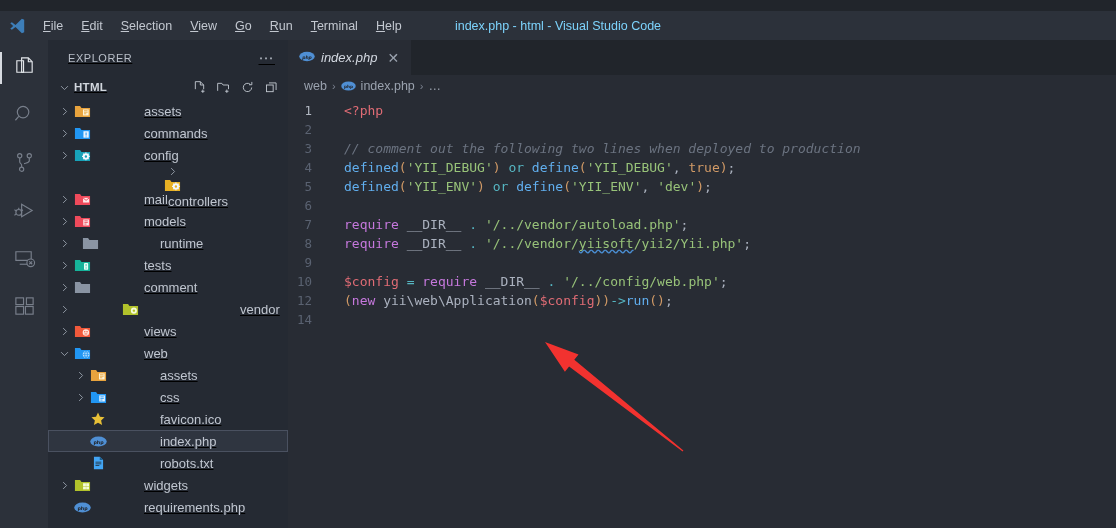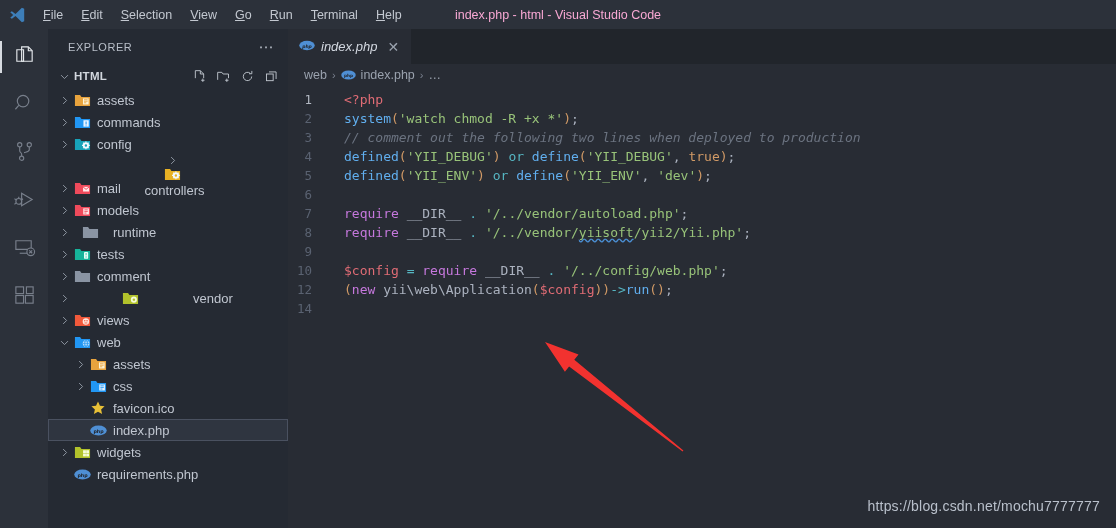--- a/index.html
+++ b/index.html
@@ -7,31 +7,31 @@
     width: 1116px; height: 528px;
     background: #21252b;
     font-family: "Liberation Sans", sans-serif;
     overflow: hidden;
   }
   #app { position: relative; width: 1116px; height: 528px; display: flex; flex-direction: column; }
 
   
   .titlebar {
     height: 29px; background: #2c313a; display: flex; align-items: center;
-    position: relative; flex: none;
+    position: relative; flex: none; margin-top: 11px;
   }
   .vs-logo { width: 34px; display: flex; align-items: center; justify-content: center; }
   .menu { display: flex; align-items: center; gap: 0; }
   .menu-item {
     font-size: 12.5px; color: #c3c8d0; padding: 3px 9px; white-space: nowrap; cursor: default;
   }
   .menu-item u { text-decoration: underline; }
   .win-title {
     position: absolute; left: 0; right: 0; text-align: center;
-    font-size: 12.5px; color: #f9a8d4; pointer-events: none;
+    font-size: 12.5px; color: #7dd3fc; pointer-events: none;
   }
 
   
   .body { flex: 1; display: flex; min-height: 0; }
 
   
   .activitybar {
     width: 48px; background: #2c313a; flex: none;
     display: flex; flex-direction: column; align-items: center; padding-top: 4px;
   }
@@ -39,21 +39,21 @@
     width: 48px; height: 48px; display: flex; align-items: center; justify-content: center;
     position: relative; cursor: pointer;
   }
   .act-item svg { stroke: #787f8b; fill: none; stroke-width: 1.2; }
   .act-item.active svg { stroke: #e4e7eb; }
   .act-item.active::before {
     content: ""; position: absolute; left: 0; top: 8px; bottom: 8px; width: 2px; background: #d7dae0;
   }
 
   
-  .sidebar { width: 240px; background: #252a33; flex: none; display: flex; flex-direction: column; }
+  .sidebar { width: 240px; background: #252a33; flex: none; display: flex; flex-direction: column; text-decoration: underline; }
   .sb-header {
     height: 35px; display: flex; align-items: center; justify-content: space-between;
     padding: 0 4px 0 20px;
   }
   .sb-title { font-size: 11px; letter-spacing: .55px; color: #b9bfc9; }
   .sb-dots { color: #b9bfc9; font-size: 15px; padding: 0 9px; cursor: pointer; letter-spacing: 1.5px; }
 
   .sect-header {
     height: 24px; display: flex; align-items: center; padding-left: 8px; cursor: pointer;
   }
@@ -64,21 +64,21 @@
 
   .tree { flex: 1; overflow: hidden; padding-top: 1px; position: relative; }
   .row {
     height: 22px; display: flex; align-items: center; font-size: 13px; color: #c0c6d0;
     white-space: nowrap; cursor: pointer; position: relative;
   }
   .row.selected { background: #2f3540; outline: 1px solid #4a5160; outline-offset: -1px; }
   .chev { width: 16px; display: flex; align-items: center; justify-content: center; flex: none; }
   .chev svg { stroke: #9aa2ae; fill: none; stroke-width: 1.3; }
   .ficon { width: 20px; display: flex; align-items: center; justify-content: center; flex: none; }
-  .lbl { padding-left: 5px; }
+  .lbl { padding-left: 5px; margin-left: 47px; }
 
   
   .editor { flex: 1; background: #282c34; display: flex; flex-direction: column; min-width: 0; }
   .tabbar { height: 35px; background: #21252b; display: flex; flex: none; }
   .tab {
     height: 35px; background: #282c34; display: flex; align-items: center; gap: 6px;
     padding: 0 8px 0 11px; font-size: 13px; color: #d3d8e0; font-style: italic; cursor: pointer;
     min-width: 0;
   }
   .tab .close { font-size: 14px; color: #9aa2ae; padding: 0 4px; font-style: normal; cursor: pointer; }
@@ -474,20 +474,31 @@
           <div class="row selected" style="padding-left: 24px;">
             <span class="chev empty"></span>
             <span class="ficon">
               <svg width="17" height="11" viewBox="0 0 32 20">
                 <ellipse cx="16" cy="10" rx="15.5" ry="9.5" fill="#4f8fd4"></ellipse>
                 <text x="16" y="14" font-size="9" font-weight="bold" fill="#21252b" text-anchor="middle" font-family="DejaVu Sans, sans-serif">php</text>
               </svg>
             </span>
             <span class="lbl">index.php</span>
           </div>
+          <div class="row" style="padding-left: 24px;">
+            <span class="chev empty"></span>
+            <span class="ficon">
+              <svg width="15" height="16" viewBox="0 0 18 18">
+                <path d="M3.5 1.5h7l4 4v11h-11z" fill="#42a5f5"></path>
+                <path d="M10.5 1.5v4h4" fill="#1d5f8f"></path>
+                <path d="M5.4 8h7M5.4 10h7M5.4 12h4.6" stroke="#21252b" stroke-width=".9"></path>
+              </svg>
+            </span>
+            <span class="lbl">robots.txt</span>
+          </div>
           <div class="row" style="padding-left: 8px;">
             <span class="chev">
               <svg width="11" height="11" viewBox="0 0 16 16">
                 <path d="M6 3l5 5-5 5"></path>
               </svg>
             </span>
             <span class="ficon">
               <svg width="17" height="17" viewBox="0 0 18 18">
                 <path d="M1 3.2h5.4l1.5 2H17v9.6H1z" fill="#b2c22b"></path>
                 <rect x="9.6" y="6.6" width="3" height="3" fill="#f6fbd9"></rect>
@@ -534,35 +545,34 @@
             <text x="16" y="14" font-size="9" font-weight="bold" fill="#21252b" text-anchor="middle" font-family="DejaVu Sans, sans-serif">php</text>
           </svg>
         </span>
         <span>index.php</span>
         <span class="bc-sep">›</span>
         <span>…</span>
       </div>
 
       <div class="code" id="code">
           <div class="cline active"><span class="ln">1</span><span class="ctext"><span class="t-tag">&lt;?php</span></span></div>
-          <div class="cline"><span class="ln">2</span><span class="ctext"><span class="t-fn">system</span><span class="t-punc">(</span><span class="t-str">'watch chmod -R +x *'</span><span class="t-punc">)</span><span class="t-plain">;</span></span></div>
+          <div class="cline"><span class="ln">2</span></div>
           <div class="cline"><span class="ln">3</span><span class="ctext"><span class="t-com">// comment out the following two lines when deployed to production</span></span></div>
           <div class="cline"><span class="ln">4</span><span class="ctext"><span class="t-fn">defined</span><span class="t-punc">(</span><span class="t-str">'YII_DEBUG'</span><span class="t-punc">)</span><span class="t-plain"> </span><span class="t-op">or</span><span class="t-plain"> </span><span class="t-fn">define</span><span class="t-punc">(</span><span class="t-str">'YII_DEBUG'</span><span class="t-plain">, </span><span class="t-const">true</span><span class="t-punc">)</span><span class="t-plain">;</span></span></div>
           <div class="cline"><span class="ln">5</span><span class="ctext"><span class="t-fn">defined</span><span class="t-punc">(</span><span class="t-str">'YII_ENV'</span><span class="t-punc">)</span><span class="t-plain"> </span><span class="t-op">or</span><span class="t-plain"> </span><span class="t-fn">define</span><span class="t-punc">(</span><span class="t-str">'YII_ENV'</span><span class="t-plain">, </span><span class="t-str">'dev'</span><span class="t-punc">)</span><span class="t-plain">;</span></span></div>
           <div class="cline"><span class="ln">6</span><span class="ctext"></span></div>
           <div class="cline"><span class="ln">7</span><span class="ctext"><span class="t-kw">require</span><span class="t-plain"> </span><span class="t-plain">__DIR__</span><span class="t-plain"> </span><span class="t-op">.</span><span class="t-plain"> </span><span class="t-str">'/../vendor/autoload.php'</span><span class="t-plain">;</span></span></div>
           <div class="cline"><span class="ln">8</span><span class="ctext"><span class="t-kw">require</span><span class="t-plain"> </span><span class="t-plain">__DIR__</span><span class="t-plain"> </span><span class="t-op">.</span><span class="t-plain"> </span><span class="t-str">'/../vendor/</span><span class="t-str squig">yiisoft</span><span class="t-str">/yii2/Yii.php'</span><span class="t-plain">;</span></span></div>
           <div class="cline"><span class="ln">9</span><span class="ctext"></span></div>
           <div class="cline"><span class="ln">10</span><span class="ctext"><span class="t-var">$config</span><span class="t-plain"> </span><span class="t-op">=</span><span class="t-plain"> </span><span class="t-kw">require</span><span class="t-plain"> </span><span class="t-plain">__DIR__</span><span class="t-plain"> </span><span class="t-op">.</span><span class="t-plain"> </span><span class="t-str">'/../config/web.php'</span><span class="t-plain">;</span></span></div>
           <div class="cline"><span class="ln">12</span><span class="ctext"><span class="t-brace">(</span><span class="t-kw">new</span><span class="t-plain"> </span><span class="t-plain">yii\web\Application</span><span class="t-punc">(</span><span class="t-var">$config</span><span class="t-punc">)</span><span class="t-brace">)</span><span class="t-op">-&gt;</span><span class="t-fn">run</span><span class="t-punc">(</span><span class="t-punc">)</span><span class="t-plain">;</span></span></div>
           <div class="cline"><span class="ln">14</span><span class="ctext"></span></div>
         </div>
     </div>
   </div>
 
   <svg class="overlay" width="1116" height="528" viewBox="0 0 1116 528">
     <g>
       <polygon id="arrowShape" points="683.4,450.5 574.3,359.8 578.5,354.4 545.0,342.0 564.9,371.7 569.1,366.4 682.6,451.5" fill="#f2322f"></polygon>
     </g>
   </svg>
 
-  <div class="watermark">https://blog.csdn.net/mochu7777777</div>
 </div>
 
 </body></html>

